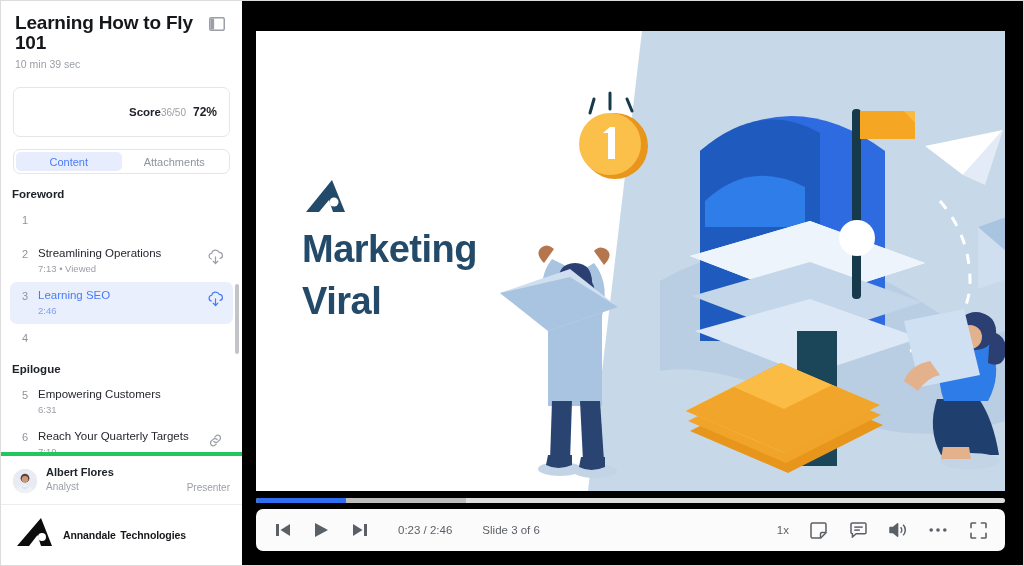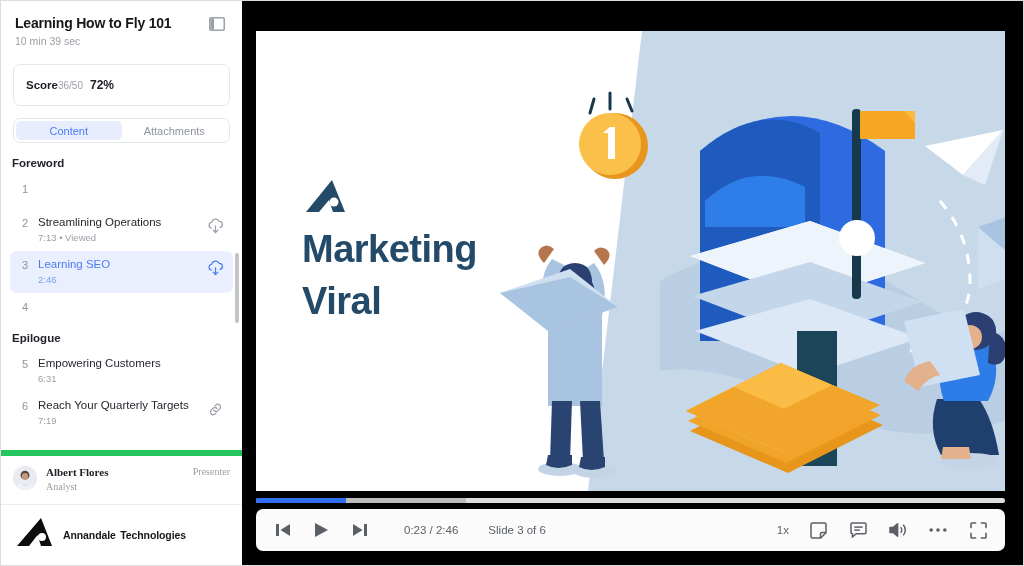--- a/index.html
+++ b/index.html
@@ -24,35 +24,35 @@
     position: relative;
     width: 241px; height: 564px;
     background: #ffffff;
     display: flex; flex-direction: column;
     flex: 0 0 241px;
   }
 
   .side-head { padding: 10px 14px 6px 14px; }
   .title-row { display: flex; align-items: flex-start; justify-content: space-between; }
   .course-title {
-    font-size: 14px; font-weight: bold; color: #15171a;
+    font-size: 19px; font-weight: bold; color: #15171a;
     letter-spacing: -0.2px; line-height: 20px; padding-top: 2px;
   }
   .panel-toggle {
     width: 22px; height: 22px; flex: 0 0 22px;
     display: flex; align-items: center; justify-content: center;
     cursor: pointer; margin-top: 2px;
   }
-  .course-duration { font-size: 10.5px; color: #9a9ea6; }
+  .course-duration { font-size: 10.5px; color: #9a9ea6; margin-top: 5px; }
 
   .score-card {
     margin: 11px 12px 0 12px;
-    height: 42px;
+    height: 50px;
     border: 1px solid #e4e6ea; border-radius: 7px;
-    display: flex; align-items: center; justify-content: flex-start;
+    display: flex; align-items: center; justify-content: flex-end;
     padding: 0 12px; background: #fff;
   }
   .score-label { font-size: 11.5px; font-weight: bold; color: #20232a; }
   .score-right { display: flex; align-items: baseline; gap: 7px; }
   .score-frac { font-size: 10px; color: #9a9ea6; }
   .score-pct { font-size: 12px; font-weight: bold; color: #20232a; }
 
   .tabs {
     margin: 12px 12px 0 12px; height: 25px;
     border: 1px solid #e4e6ea; border-radius: 7px;
@@ -98,23 +98,23 @@
   }
 
   .scrollbar {
     position: absolute; right: 3px; top: 110px;
     width: 4px; height: 70px; border-radius: 2px; background: #c2c4c8;
     cursor: pointer;
   }
 
   
   .presenter {
-    border-top: 6px solid #22c55e;
+    border-top: 4px solid #22c55e;
     padding: 10px 12px 11px 12px;
-    display: flex; align-items: flex-start; gap: 9px; font-family: Liberation Serif, serif;
+    display: flex; align-items: flex-end; gap: 9px;
   }
   .avatar {
     width: 24px; height: 24px; flex: 0 0 24px; border-radius: 50%;
     overflow: hidden; position: relative; background: #dfe3ea;
   }
   .presenter-text { flex: 1; min-width: 0; }
   .presenter-name { font-size: 11px; font-weight: bold; color: #20232a; line-height: 13px; }
   .presenter-role { font-size: 10px; color: #9a9ea6; margin-top: 2px; line-height: 12px; }
   .presenter-tag { font-size: 10px; color: #9a9ea6; }
 
@@ -158,21 +158,21 @@
   .controls {
     position: absolute; left: 14px; right: 18px; bottom: 14px;
     height: 42px; background: #fbfbfb; border-radius: 7px;
     display: flex; align-items: center; padding: 0 16px;
   }
   .ctl-left { display: flex; align-items: center; gap: 16px; }
   .ctl-btn {
     width: 22px; height: 22px; display: flex; align-items: center; justify-content: center;
     cursor: pointer;
   }
-  .time { font-size: 11.5px; color: #5b5f66; margin-left: 18px; }
+  .time { font-size: 11.5px; color: #5b5f66; margin-left: 12px; }
   .slide-count { font-size: 11.5px; color: #5b5f66; margin-left: 14px; }
   .ctl-right { margin-left: auto; display: flex; align-items: center; gap: 18px; }
   .speed { font-size: 11.5px; color: #5b5f66; cursor: pointer; }
 </style>
 </head>
 <body>
 
 <div class="app">
 
   <aside class="sidebar">

